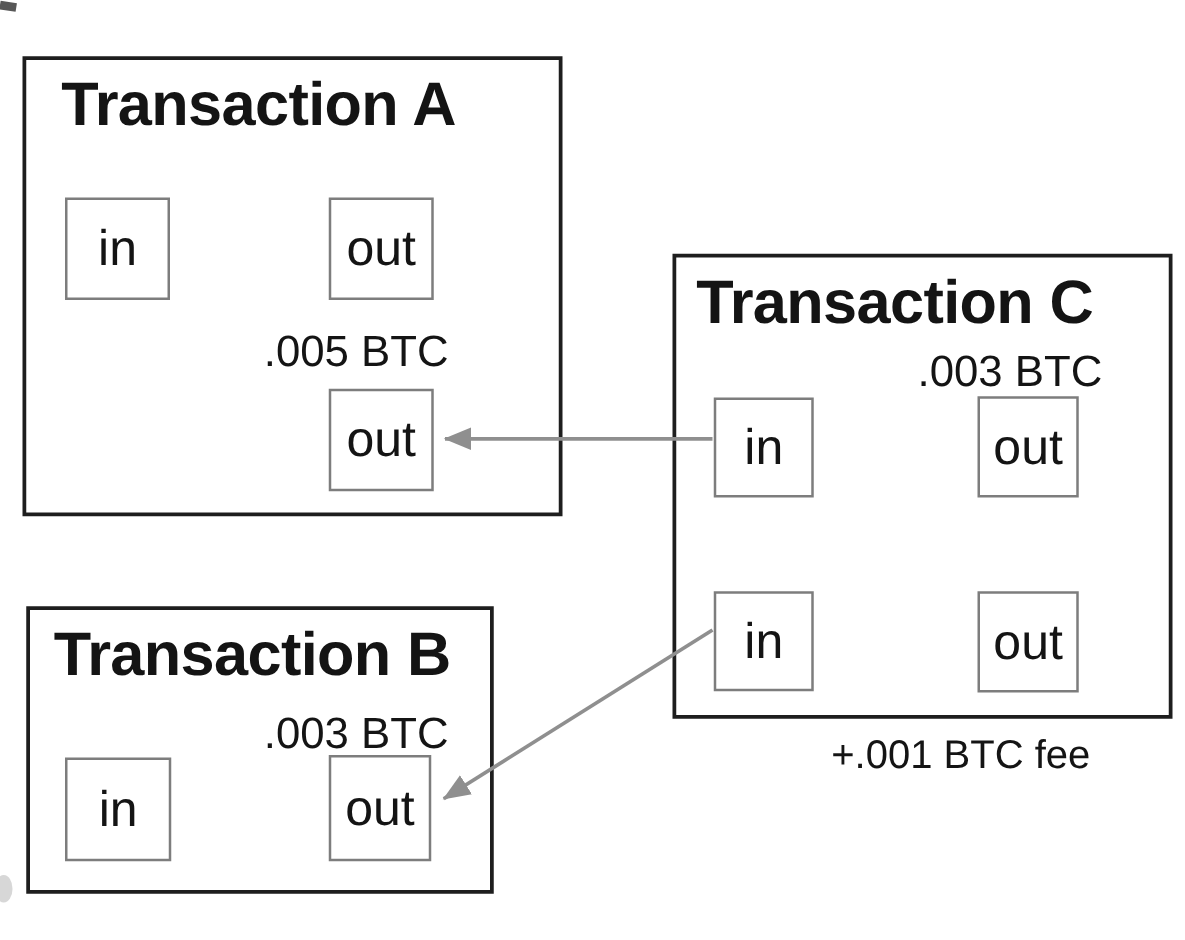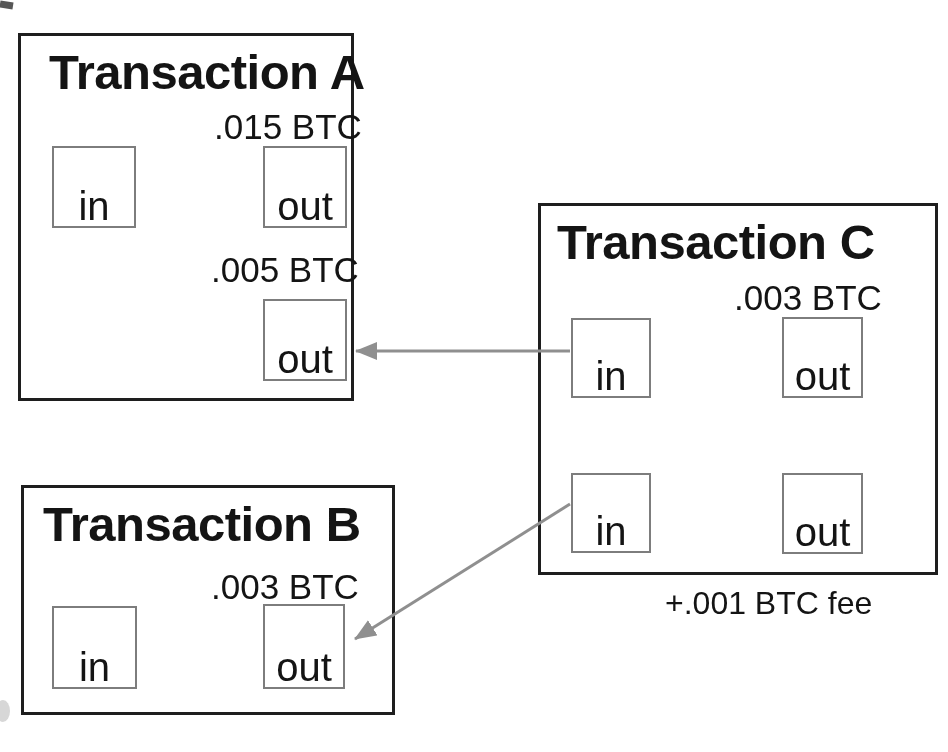--- a/index.html
+++ b/index.html
@@ -30,21 +30,21 @@
     line-height:1;
     letter-spacing:-0.5px;
     color:var(--text);
     white-space:nowrap;
   }
   .io-box{
     position:absolute;
     border:2px solid var(--io-border);
     background:var(--bg);
     display:flex;
-    align-items:flex-end;
+    align-items:center;
     justify-content:center;
     font-size:40px;
     line-height:1;
     color:var(--text);
   }
   .amount{
     position:absolute;
     font-size:35px;
     line-height:1;
     color:var(--text);
@@ -57,21 +57,21 @@
     color:var(--text);
     white-space:nowrap;
   }
   .arrow-layer{
     position:absolute;
     left:0;top:0;width:948px;height:752px;
     pointer-events:none;
   }
 
   
-  #tx-a{left:18px;top:33px;width:336px;height:368px;}
+  #tx-a{left:18px;top:45px;width:432px;height:368px;}
   #tx-a .tx-title{left:28px;top:12px;}
   #tx-a .amt-1{left:193px;top:73px;}
   #tx-a .in-1{left:31px;top:110px;width:84px;height:82px;}
   #tx-a .out-1{left:242px;top:110px;width:84px;height:82px;}
   #tx-a .amt-2{left:190px;top:216px;}
   #tx-a .out-2{left:242px;top:263px;width:84px;height:82px;}
 
   
   #tx-b{left:21px;top:485px;width:374px;height:230px;padding-left:11px;}
   #tx-b .tx-title{left:19px;top:12px;}
@@ -91,21 +91,20 @@
 
   #fee{left:665px;top:587px;}
 </style>
 </head>
 <body>
 
 <div class="stage">
 
   <div class="tx-box" id="tx-a">
     <div class="tx-title">Transaction A</div>
-    <div class="amount amt-1">.015 BTC</div>
     <div class="io-box in-1">
       <span>in</span>
     </div>
     <div class="io-box out-1">
       <span>out</span>
     </div>
     <div class="amount amt-2">.005 BTC</div>
     <div class="io-box out-2">
       <span>out</span>
     </div>

